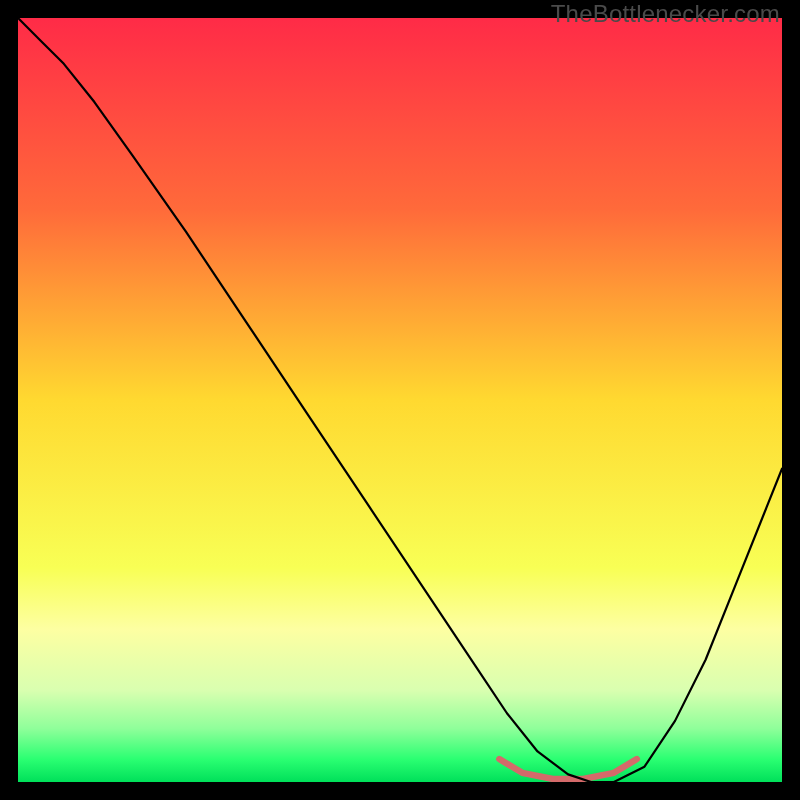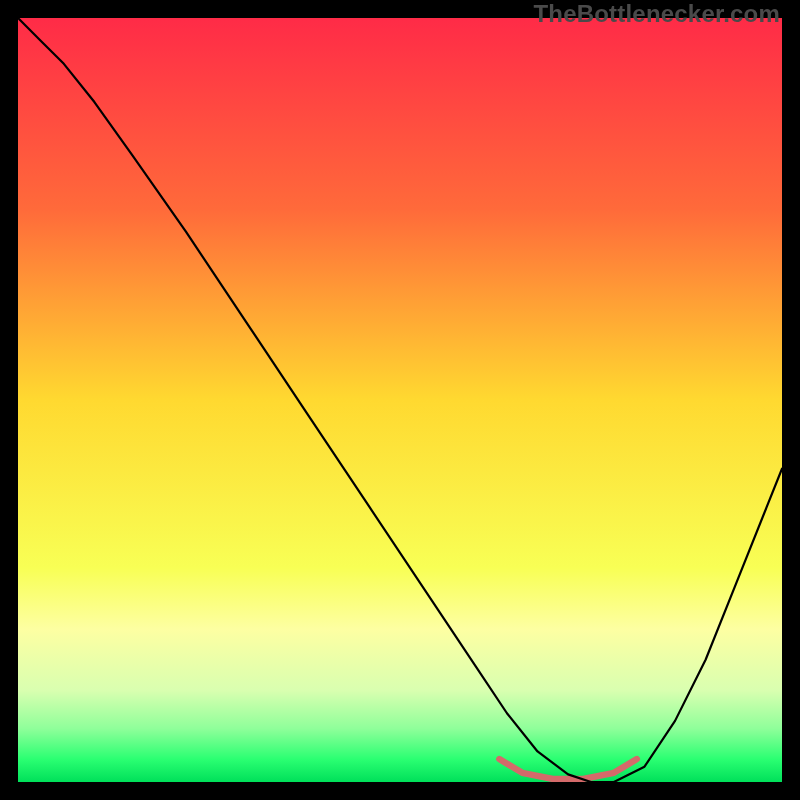--- a/index.html
+++ b/index.html
@@ -25,21 +25,21 @@
     top: 0;
     width: 764px;
     height: 764px;
   }
   .watermark {
     position: absolute;
     top: 0;
     right: 20px;
     color: #4a4a4a;
     font-size: 24px;
-    font-weight: 700;
+    font-weight: 400;
     letter-spacing: 0.2px;
     user-select: none;
   }
 </style>
 </head>
 <body>
 
 <div class="frame">
   <svg class="plot" viewBox="0 0 764 764" preserveAspectRatio="none">
     <defs>

